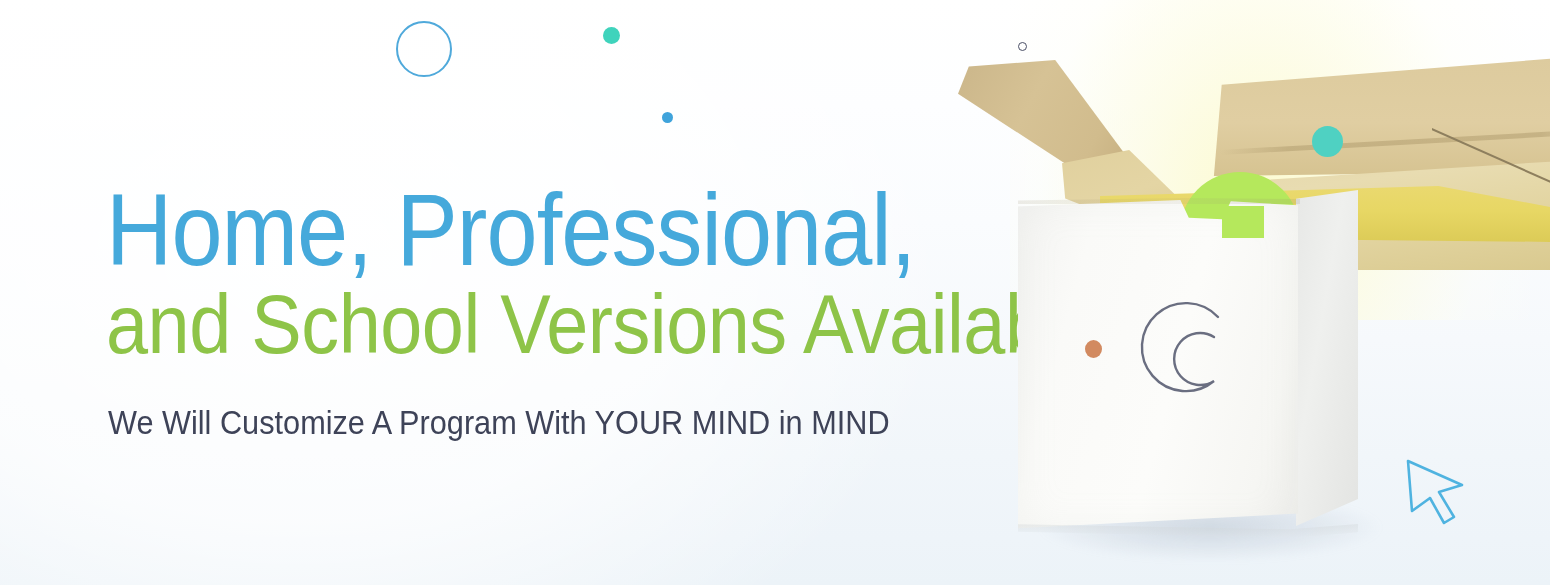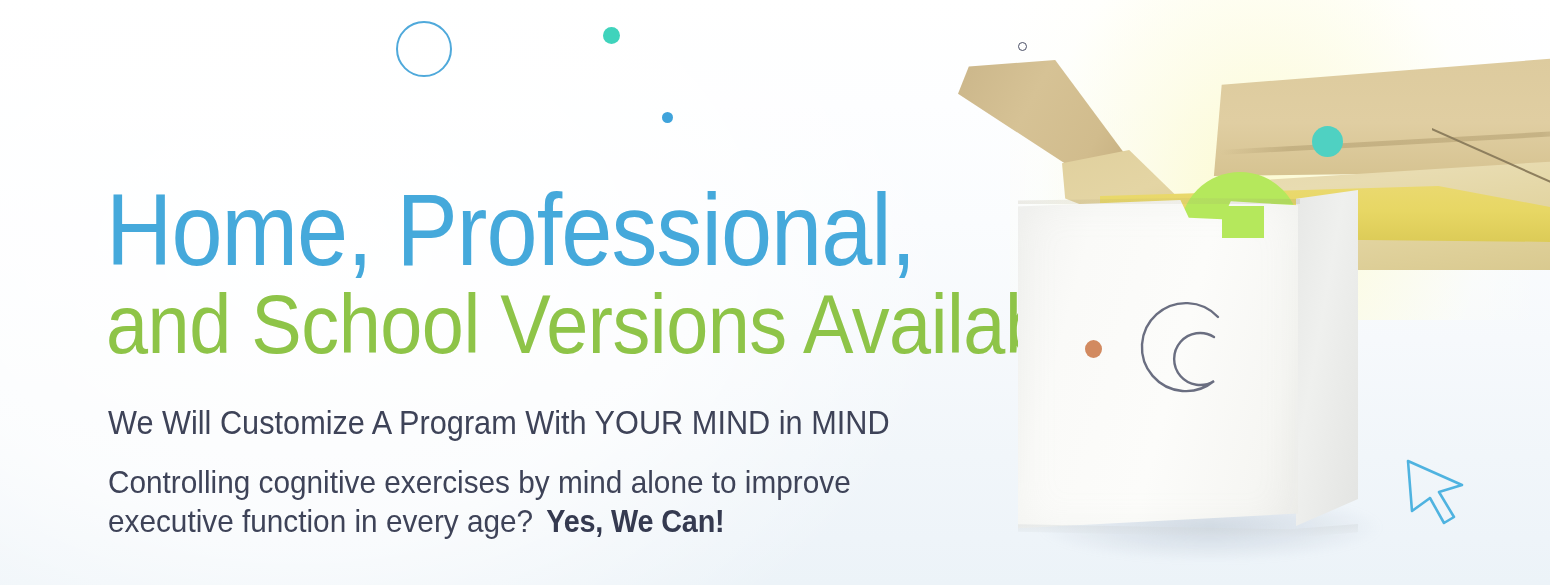--- a/index.html
+++ b/index.html
@@ -336,26 +336,20 @@
   <div class="deco-dot-blue"></div>
   <div class="deco-ring-sm"></div>
 
   <div class="headline">
     <div class="headline-line1">Home, Professional,</div>
     <div class="headline-line2">and School Versions Available</div>
   </div>
 
   <div class="subhead">We Will Customize A Program With YOUR MIND in MIND</div>
 
-  <div class="bodycopy">
-    <div class="bodycopy-line">Controlling cognitive exercises by mind alone to improve</div>
-    <div class="bodycopy-line">
-      <span>executive function in every age?</span><span class="yes-we-can">Yes, We Can!</span>
-    </div>
-  </div>
 
   <div class="box-stage">
 
     <div class="box-shadow"></div>
 
     <div class="flap-left"></div>
     <div class="flap-left-inner"></div>
 
     <div class="flap-back"></div>
     <div class="flap-back-inner"></div>

